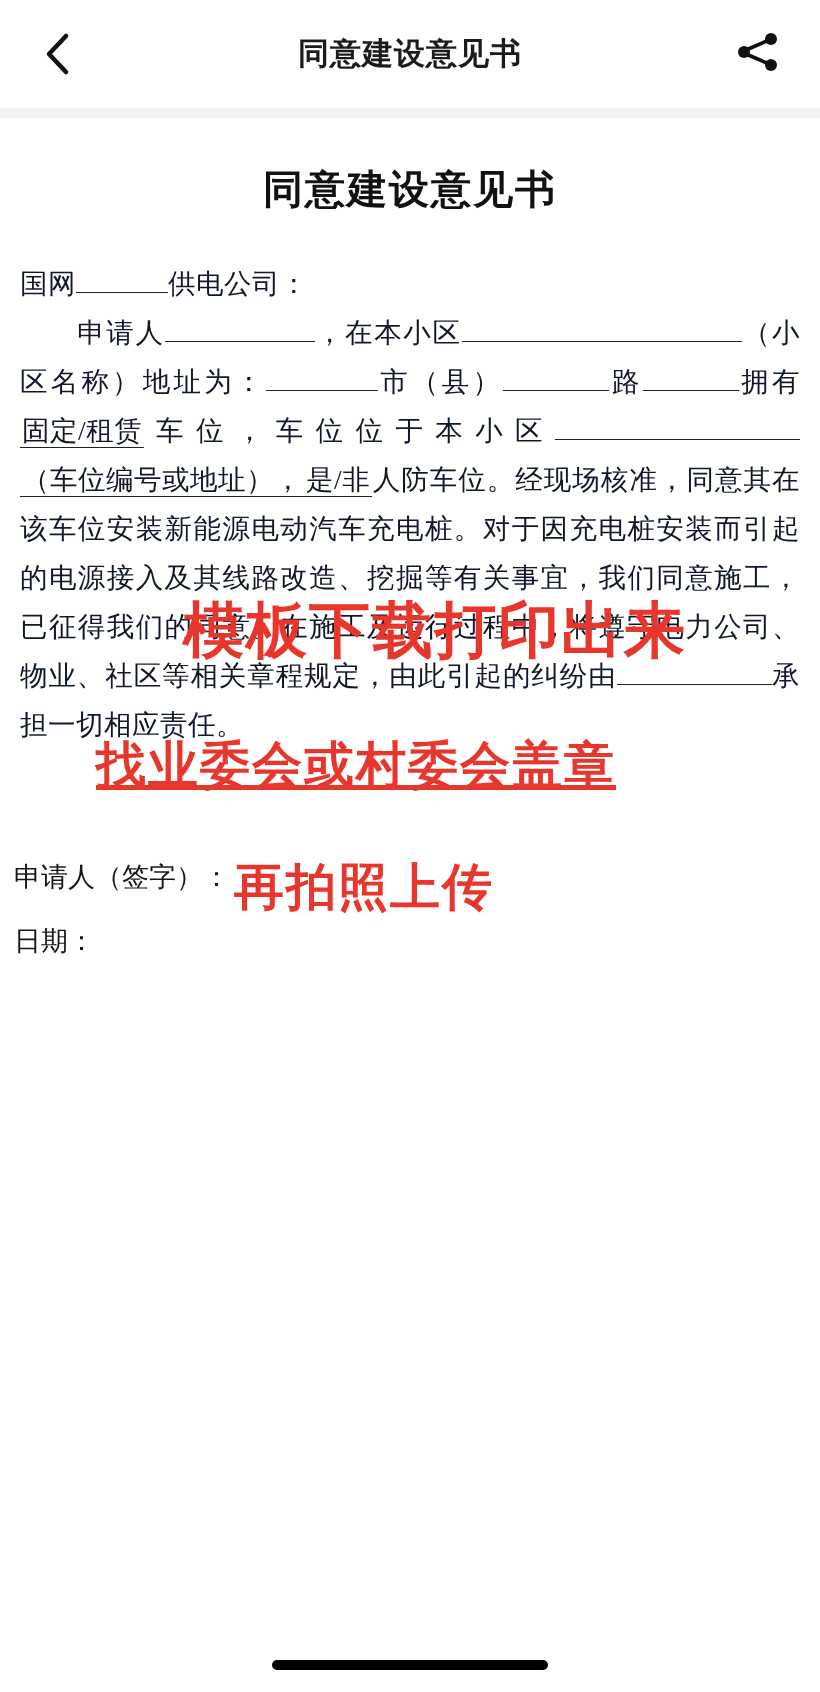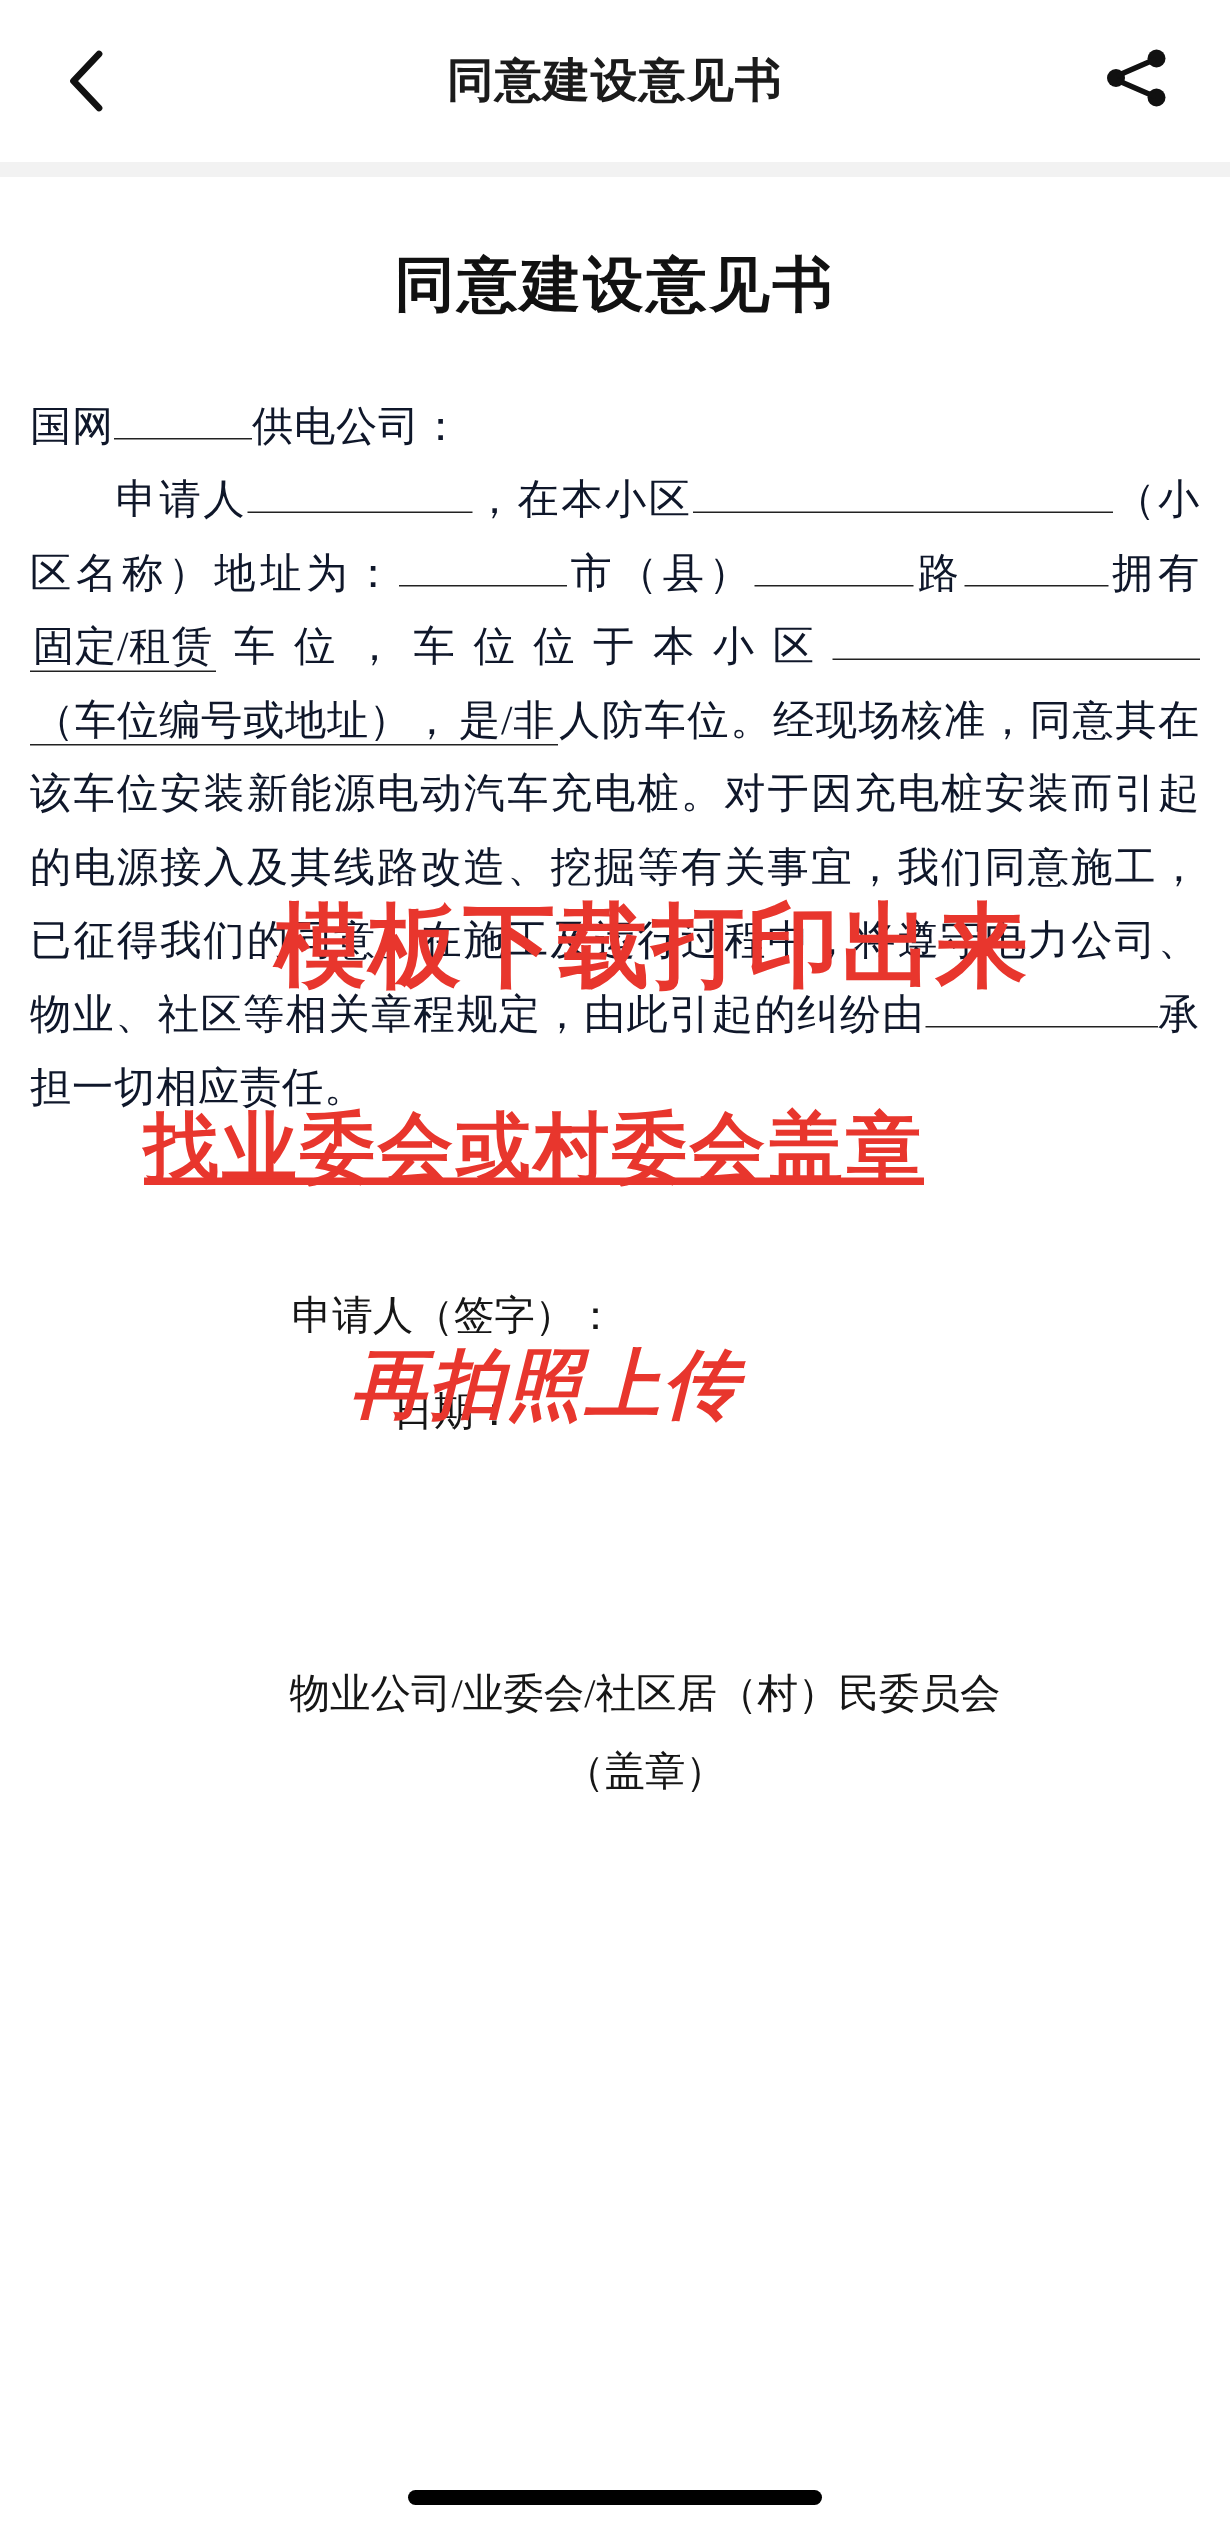--- a/index.html
+++ b/index.html
@@ -105,21 +105,21 @@
   .ul.w5 { width: 106px; }
   .ul.w6 { width: 96px; }
   .ul.w7 { width: 245px; }
   .ul.w8 { width: 155px; }
   .ul.txt { border-bottom: 1.6px solid #222; padding: 0 2px; }
 
   
   .sign-block {
     margin-top: 96px;
     padding-right: 215px;
-    text-align: center;
+    text-align: left;
     font-size: 27px;
     line-height: 64px;
     color: #161616;
   }
   .stamp-block {
     margin-top: 130px;
     text-align: center;
     font-size: 27px;
     line-height: 52px;
     color: #161616;
@@ -138,21 +138,21 @@
   .stamp-text {
     position: absolute;
     color: #e8362d;
     font-family: "Liberation Sans", sans-serif;
     font-weight: bold;
     letter-spacing: 2px;
     white-space: nowrap;
   }
   .stamp-1 { left: 148px; top: 428px; font-size: 61px; margin-left: 35px; }
   .stamp-2 { left: 96px; top: 570px; font-size: 50px; }
-  .stamp-3 { left: 234px; top: 728px; font-size: 50px; font-style: italic; }
+  .stamp-3 { left: 234px; top: 692px; font-size: 50px; }
 
   
   .home-indicator {
     position: absolute;
     bottom: 22px;
     left: 50%;
     transform: translateX(-50%);
     width: 276px;
     height: 10px;
     border-radius: 6px;
@@ -192,24 +192,20 @@
   <div class="body-text">
     <span>国网</span><span class="ul w1"></span><span>供电公司：</span><br>
     <span class="indent"></span><span>申请人</span><span class="ul w2"></span><span>，在本小区</span><span class="ul w3"></span><span>（小区名称）地址为：</span><span class="ul w4"></span><span>市（县）</span><span class="ul w5"></span><span>路</span><span class="ul w6"></span><span>拥有</span><span class="ul txt">固定/租赁</span><span>车位，车位位于本小区</span><span class="ul w7"></span><span class="ul txt">（车位编号或地址），</span><span class="ul txt">是/非</span><span>人防车位。经现场核准，同意其在该车位安装新能源电动汽车充电桩。对于因充电桩安装而引起的电源接入及其线路改造、挖掘等有关事宜，我们同意施工，已征得我们的同意。在施工及运行过程中，将遵守电力公司、物业、社区等相关章程规定，由此引起的纠纷由</span><span class="ul w8"></span><span>承担一切相应责任。</span>
   </div>
 
   <div class="sign-block">
     <div>申请人（签字）：</div>
     <div>日期：</div>
   </div>
 
-  <div class="stamp-block">
-    <div>物业公司/业委会/社区居（村）民委员会</div>
-    <div>（盖章）</div>
-  </div>
 
   <div class="overlay">
     <div class="stamp-text stamp-1" style="color: rgb(232, 54, 45);">模板下载打印出来</div>
     <div class="stamp-text stamp-2" style="color: rgb(232, 54, 45); text-decoration: underline;">找业委会或村委会盖章</div>
     <div class="stamp-text stamp-3" style="color: rgb(232, 54, 45);">再拍照上传</div>
   </div>
 </div>
 
 <div class="home-indicator"></div>
 

